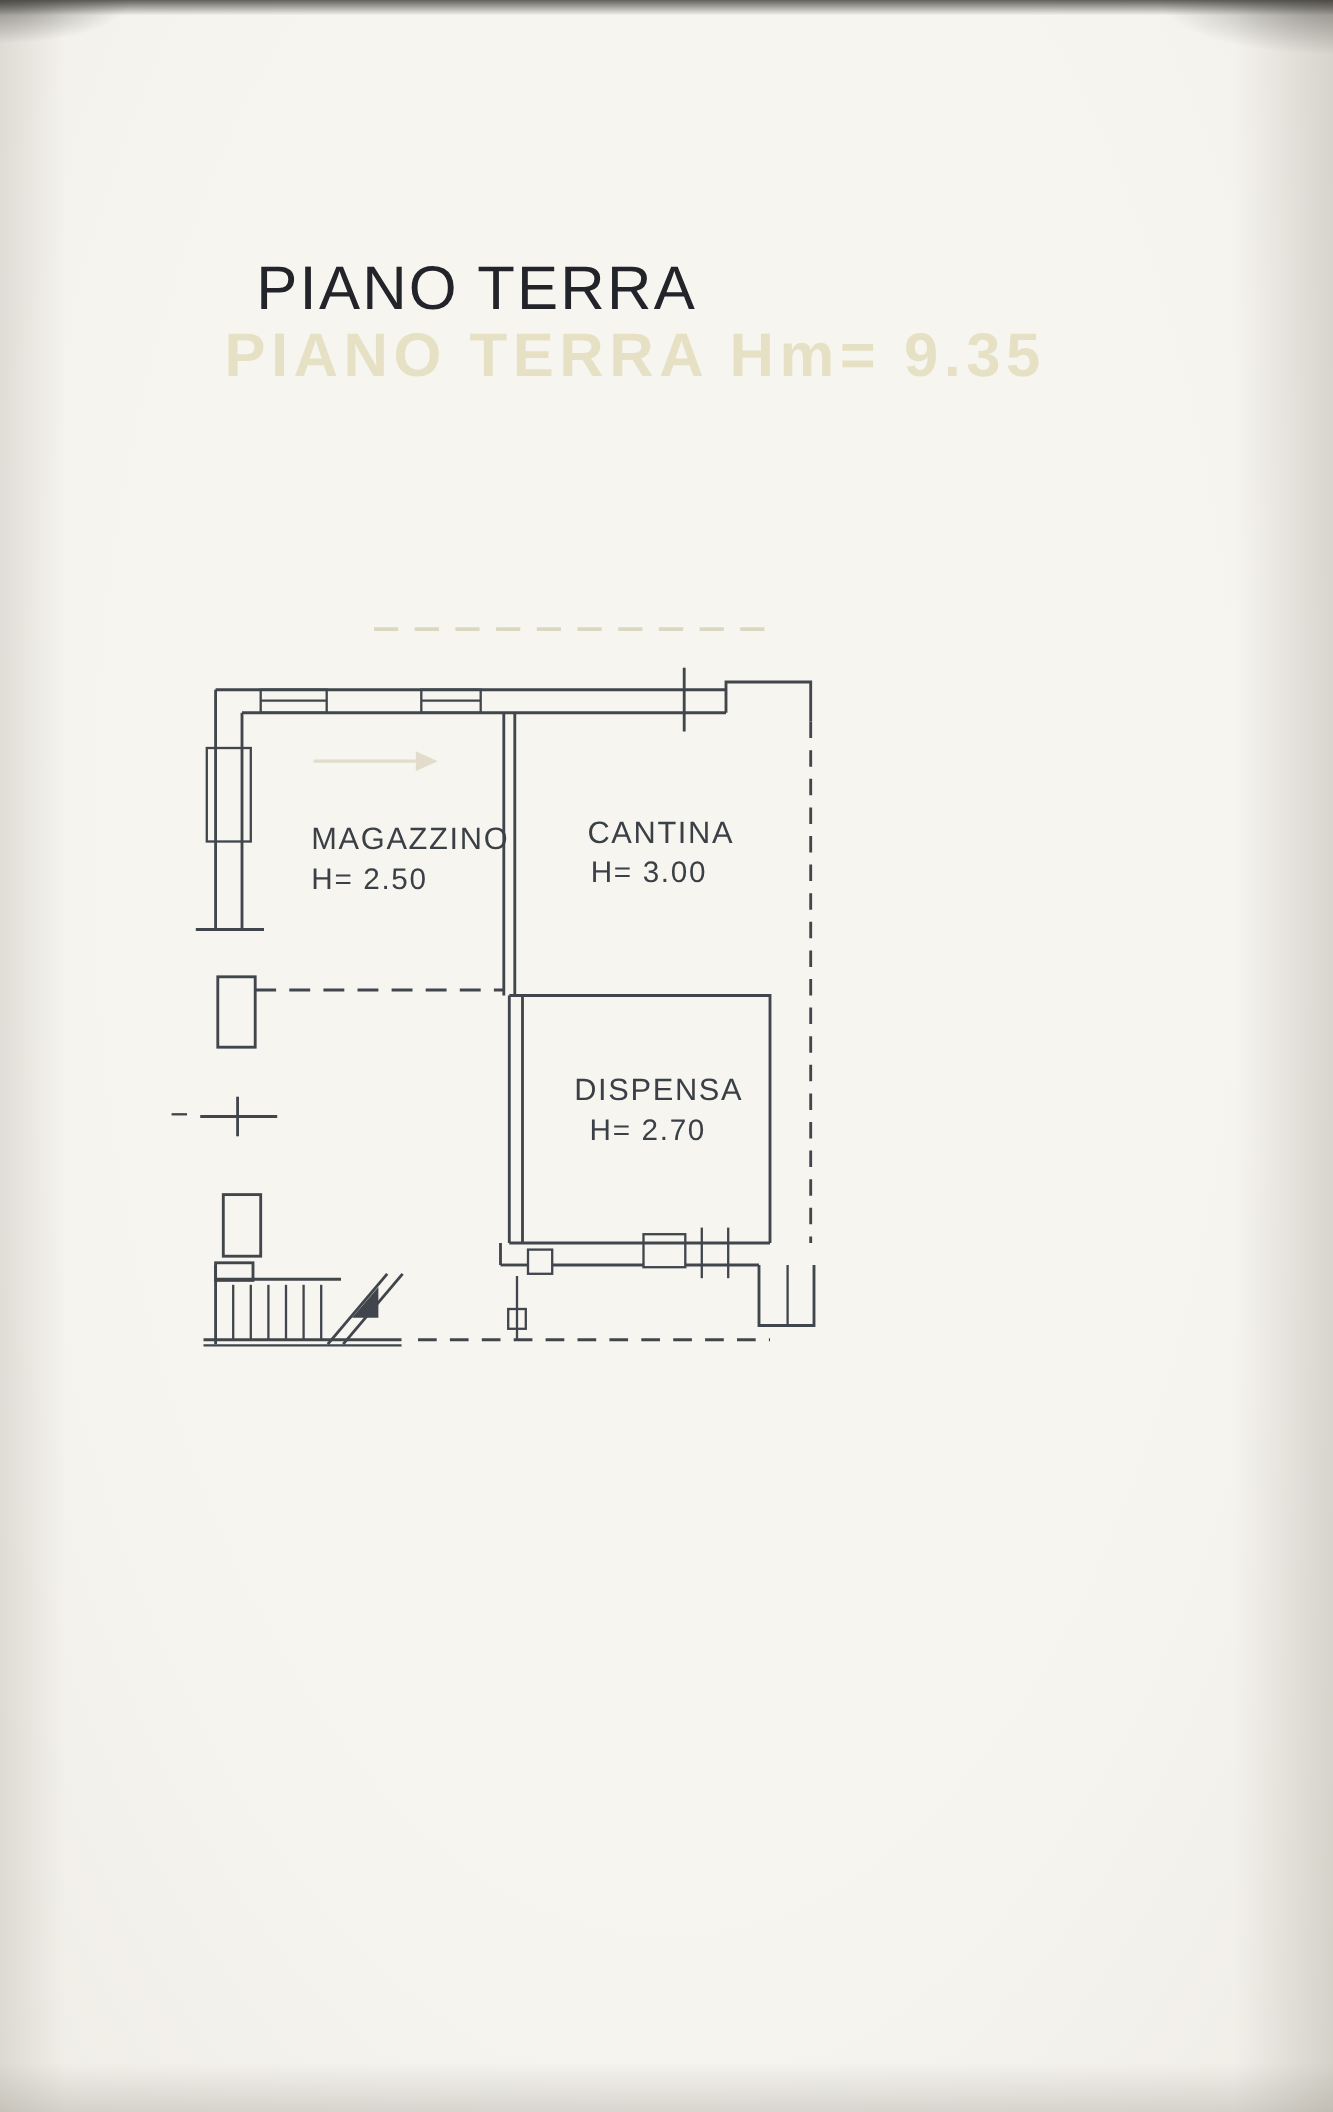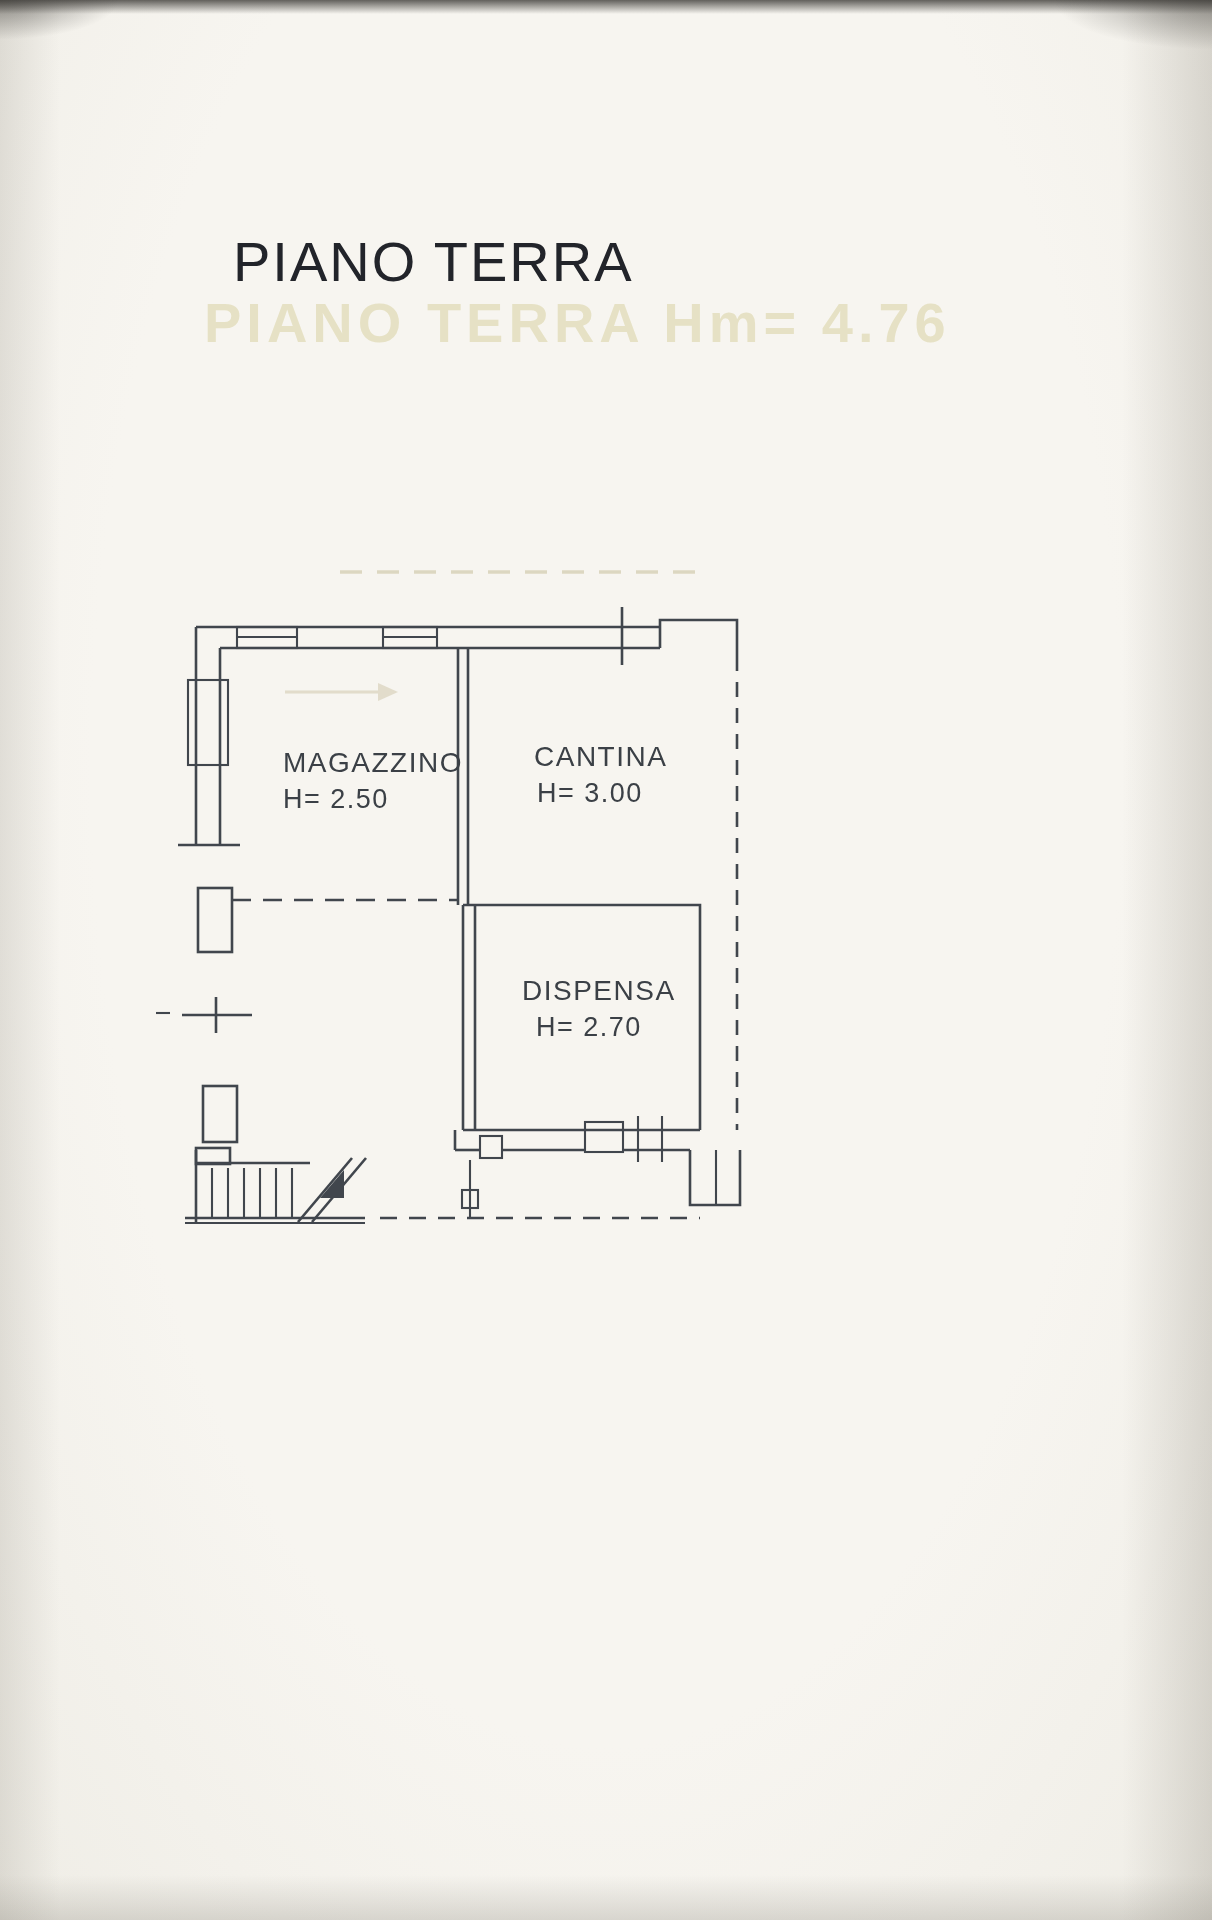--- a/index.html
+++ b/index.html
@@ -42,21 +42,21 @@
   .room-name{font-size:28px;}
   .room-h{font-size:27px;}
 </style>
 </head>
 <body>
 
 <div class="corner-shade corner-tl"></div>
 <div class="corner-shade corner-tr"></div>
 
 <h1 class="title">PIANO TERRA</h1>
-<div class="ghost-title">PIANO TERRA Hm= 4.76</div>
+<div class="ghost-title">PIANO TERRA Hm= 9.35</div>
 
 <svg class="plan" viewBox="0 0 1212 1920" aria-hidden="true">
 
   <g>
     <path class="ghostline" d="M340,572 H705" stroke-width="3.4" stroke-dasharray="22 15" opacity="0.75"></path>
     <path class="ghostline" d="M285,692 H378" stroke-width="3" opacity="0.6"></path>
     <polygon points="378,683 398,692 378,701" fill="#d3ccb2" opacity="0.6"></polygon>
   </g>
 
   <g class="ink">

